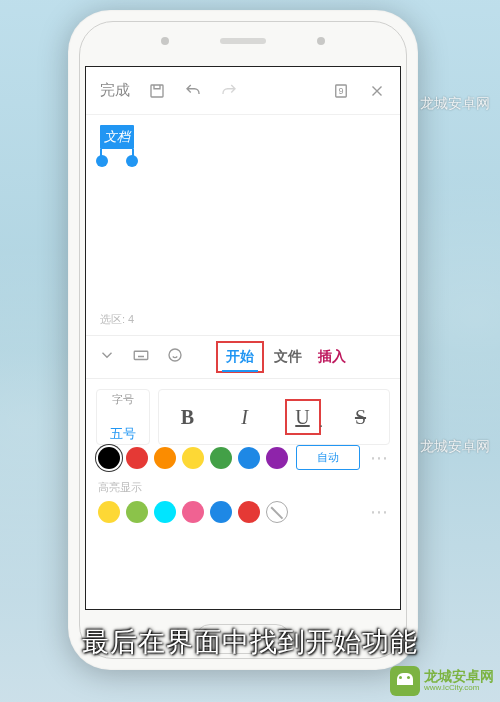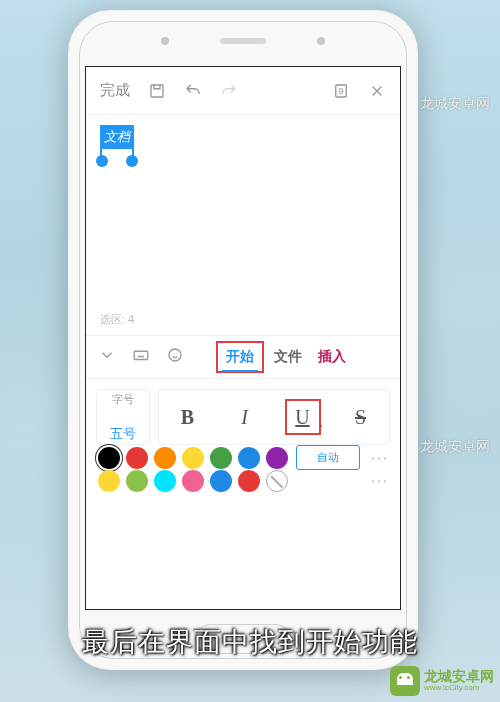--- a/index.html
+++ b/index.html
@@ -157,20 +157,21 @@
     <span class="swatch" style="background:#e53935"></span>
     <span class="swatch" style="background:#fb8c00"></span>
     <span class="swatch" style="background:#fdd835"></span>
     <span class="swatch" style="background:#43a047"></span>
     <span class="swatch" style="background:#1e88e5"></span>
     <span class="swatch" style="background:#8e24aa"></span>
     <span class="auto-btn">自动</span>
     <span class="more">⋯</span>
    </div>
 
+   <div class="section-lbl">高亮显示</div>
    <div class="colorrow">
     <span class="swatch" style="background:#fdd835"></span>
     <span class="swatch" style="background:#8bc34a"></span>
     <span class="swatch" style="background:#00e5ff"></span>
     <span class="swatch" style="background:#f06292"></span>
     <span class="swatch" style="background:#1e88e5"></span>
     <span class="swatch" style="background:#e53935"></span>
     <span class="nohl"></span>
     <span class="more" style="margin-left:auto">⋯</span>
    </div>

